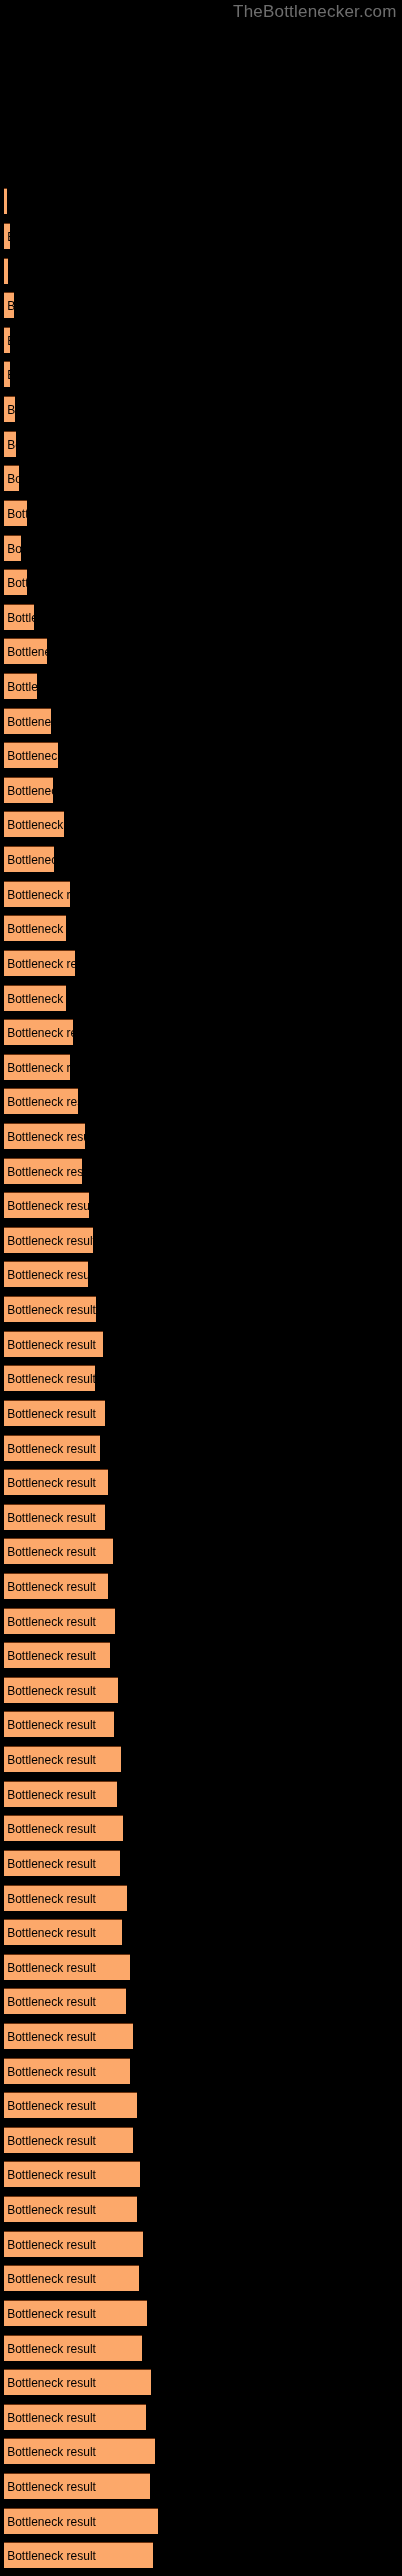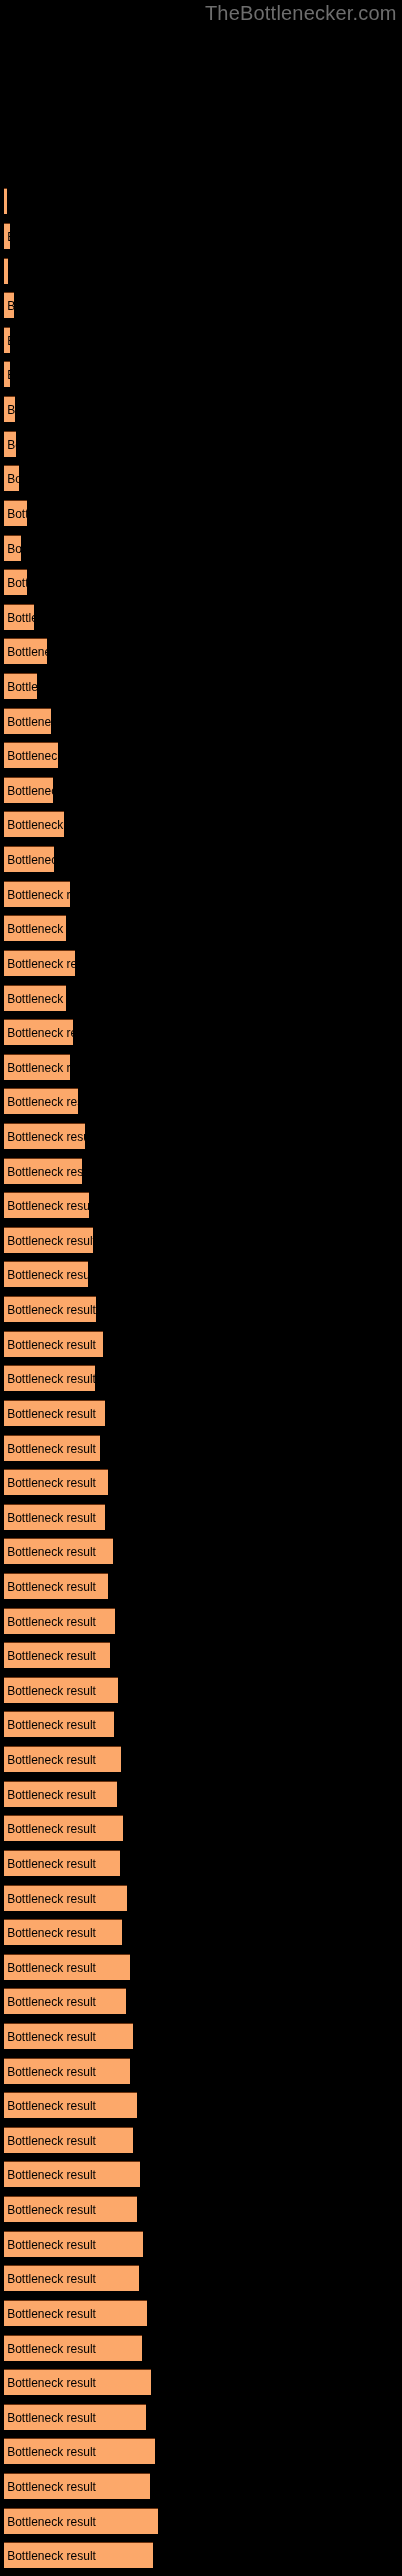--- a/index.html
+++ b/index.html
@@ -2,21 +2,21 @@
 <html style="font-size:13px"><head>
 <meta charset="utf-8">
 <style>
   html,body{margin:0;padding:0;background:#000;}
   body{
     width:403px;height:2576px;position:relative;overflow:hidden;
     font-family:"Liberation Sans",sans-serif;
   }
   #watermark{
     position:absolute;top:1.6px;right:6.4px;
-    color:#6e6e6e;font-size:20px;letter-spacing:0.2px;
+    color:#6e6e6e;font-size:17px;letter-spacing:0.2px;
     font-family:"Liberation Sans",sans-serif;
     white-space:nowrap;
   }
   #chart{
     position:absolute;left:0;top:0;width:403px;height:2576px;
   }
   .bar-row{
     position:absolute;left:4px;height:26px;
   }
   .bar{

